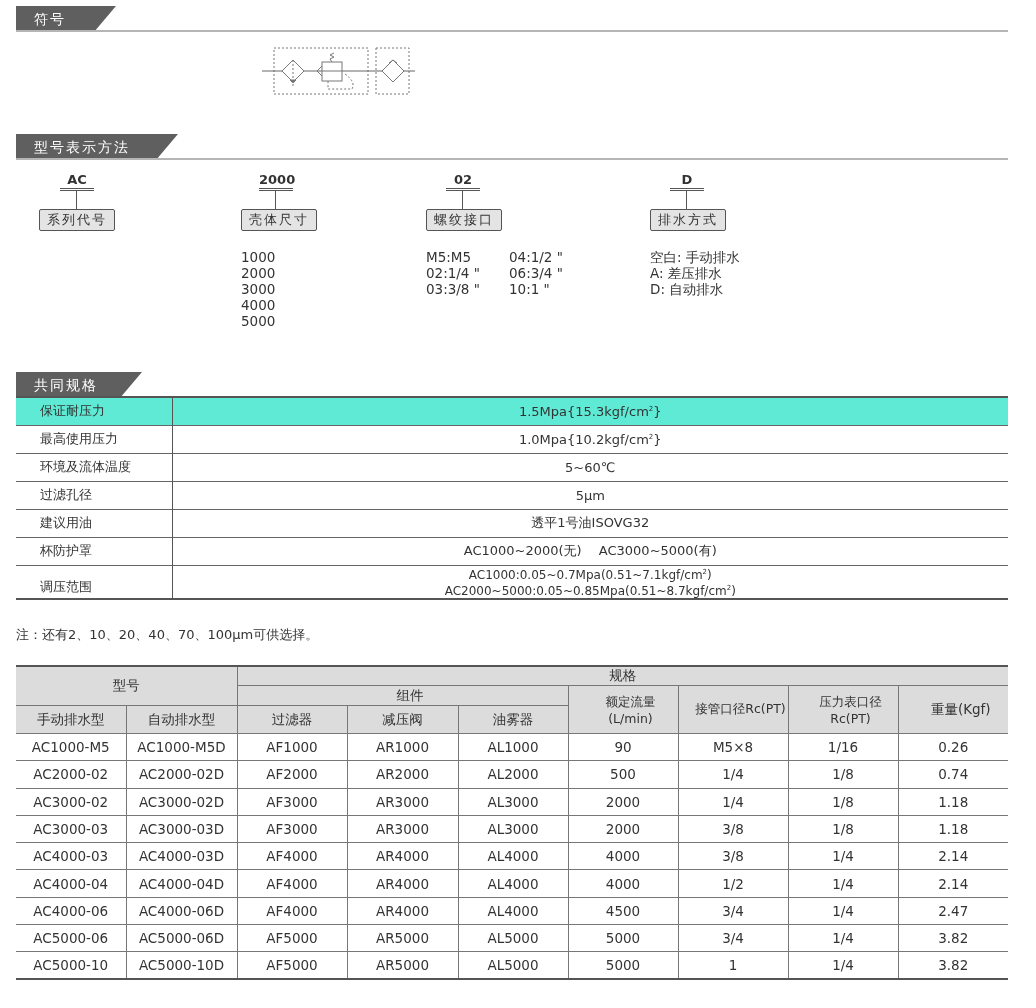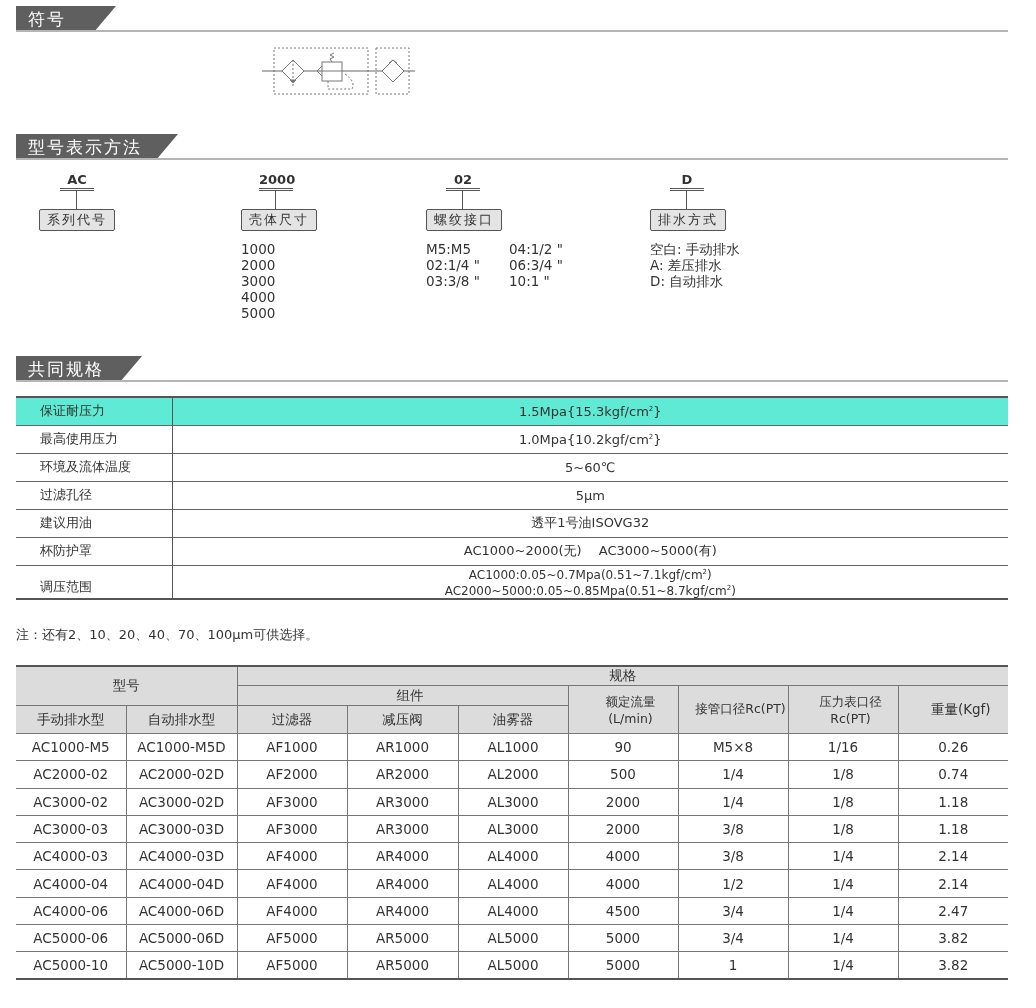--- a/index.html
+++ b/index.html
@@ -1,36 +1,36 @@
 <!DOCTYPE html>
 <html><head>
 <meta charset="utf-8">
 <style>
   * { box-sizing: border-box; margin: 0; padding: 0; }
   html, body { width: 1036px; height: 1008px; background: #ffffff; overflow: hidden; }
   body { font-family: "DejaVu Sans", "Liberation Sans", sans-serif; color: #333; position: relative; }
 
   .sec-head { position: absolute; left: 16px; width: 992px; height: 26px; }
   .sec-head .tab { position: absolute; left: 0; top: 0; height: 26px; background: #5f5f5f; color: #fff;
-    font-size: 17px; line-height: 26px; padding-left: 12px; letter-spacing: 2px; }
+    font-size: 14px; line-height: 26px; padding-left: 18px; letter-spacing: 2px; }
   .sec-head .tab::after { content: ""; position: absolute; right: -22px; top: 0; width: 0; height: 0;
     border-top: 26px solid #5f5f5f; border-right: 22px solid transparent; }
   .sec-head .rule { position: absolute; left: 0; right: 0; bottom: 0; height: 2px; background: #b5b5b5; }
 
   
   .symbol { position: absolute; left: 258px; top: 44px; width: 160px; height: 56px; }
 
   
   .code-block { position: absolute; top: 172px; }
   .code-block .code { font-weight: bold; font-size: 13px; text-align: center; display: block; width: 34px; padding-bottom: 1px;
     border-bottom: 3px double #555; }
   .code-block .stem { width: 1px; height: 18px; background: #555; margin-left: 16px; }
   .code-block .pill { display: inline-block; border: 1px solid #555; border-radius: 2px; background: #e4e4e4;
     font-size: 13px; padding: 1px 7px; letter-spacing: 2px; color: #333; }
-  .code-block .opts { font-size: 13.5px; line-height: 16px; margin-top: 10px; color: #333; }
+  .code-block .opts { font-size: 13.5px; line-height: 16px; margin-top: 18px; color: #333; }
   .opts-grid { display: grid; grid-template-columns: 83px auto; }
 
   
   .spec { position: absolute; left: 16px; top: 396px; width: 992px; border-collapse: collapse; font-size: 13px; }
   .spec td { border-top: 1px solid #666; height: 28px; vertical-align: middle; }
   .spec tr:last-child td { border-bottom: 2px solid #555; }
   .spec tr:first-child td { border-top: 2px solid #555; background: #5eead4; }
   .spec td.k { width: 156px; padding-left: 24px; border-right: 1px solid #555; }
   .spec td.v { text-align: center; color: #333; }
   .spec td.v2 { text-align: center; font-size: 12px; line-height: 13px; }
@@ -126,21 +126,21 @@
   <span class="code" style="width:34px;">D</span>
   <div class="stem"></div>
   <span class="pill" style="margin-left:-20px;">排水方式</span>
   <div class="opts" style="margin-left:-20px; width:140px;">
     <div>空白: 手动排水</div>
     <div>A: 差压排水</div>
     <div>D: 自动排水</div>
   </div>
 </div>
 
-<div class="sec-head" style="top:356px;">
+<div class="sec-head" style="top:372px;">
   <div class="tab" style="width:104px;">共同规格</div>
   <div class="rule"></div>
 </div>
 
 <table class="spec">
   <tbody>
       <tr>
     <td class="k">保证耐压力</td>
     <td class="v"><span>1.5Mpa{15.3kgf/cm</span><sup>2</sup><span>}</span></td>
   </tr>

